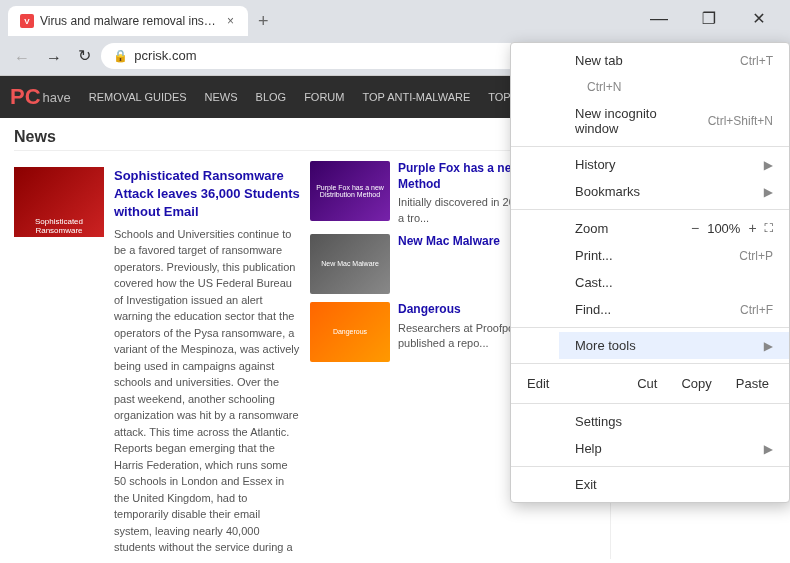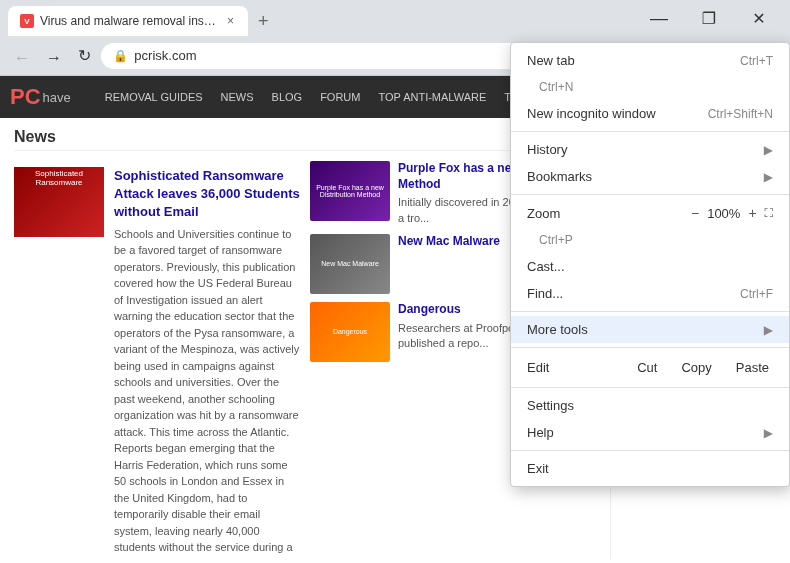--- a/index.html
+++ b/index.html
@@ -92,21 +92,21 @@
       background: #2d2d2d;
       color: #fff;
       display: flex;
       align-items: center;
       padding: 0 10px;
       height: 42px;
     }
     .site-logo {
       display: flex;
       align-items: center;
-      margin-right: 26px;
+      margin-right: 10px;
     }
     .logo-pc {
       font-size: 22px;
       font-weight: bold;
       color: #e55;
     }
     .logo-risk {
       font-size: 13px;
       color: #bbb;
       margin-left: 2px;
@@ -211,21 +211,21 @@
       display: flex;
       gap: 10px;
       margin-top: 6px;
     }
     .main-article-img {
       width: 90px;
       height: 70px;
       flex-shrink: 0;
       background: linear-gradient(135deg, #8B0000 0%, #cc2222 100%);
       display: flex;
-      align-items: flex-start;
+      align-items: flex-end;
       justify-content: center;
       font-size: 7px;
       color: #fff;
       text-align: center;
       padding: 2px;
     }
     .main-article-text { flex: 1; }
     .main-article-text h2 { font-size: 13px; font-weight: bold; color: #1a0dab; margin-bottom: 4px; line-height: 1.4; }
     .main-article-text p { font-size: 11px; color: #555; line-height: 1.5; }
 
@@ -292,20 +292,21 @@
       padding: 4px 0;
     }
     .menu-section:last-child { border-bottom: none; }
     .menu-row {
       display: flex;
       align-items: center;
       padding: 6px 16px;
       cursor: pointer;
       color: #333;
       position: relative;
+      margin-left: 48px;
     }
     .menu-row.highlighted { background: #e8f0fe; }
     .menu-row-label { flex: 1; }
     .menu-row-shortcut { color: #888; font-size: 12px; margin-left: 12px; white-space: nowrap; }
     .menu-row-arrow { color: #888; font-size: 12px; margin-left: 4px; }
 
     
     .menu-edit-row {
       display: flex;
       align-items: center;
@@ -469,20 +470,21 @@
     <div class="menu-row" style="">
       <span class="menu-row-label">Zoom</span>
       <span style="display:flex;align-items:center;gap:8px;margin-left:auto;">
         <span style="font-size:14px;cursor:pointer;color:#555;">−</span>
         <span>100%</span>
         <span style="font-size:14px;cursor:pointer;color:#555;">+</span>
         <span style="font-size:12px;cursor:pointer;">⛶</span>
       </span>
     </div>
     <div class="menu-row">
+      <span class="menu-row-label">Print...</span>
       <span class="menu-row-shortcut">Ctrl+P</span>
     </div>
     <div class="menu-row">
       <span class="menu-row-label">Cast...</span>
     </div>
     <div class="menu-row">
       <span class="menu-row-label">Find...</span>
       <span class="menu-row-shortcut">Ctrl+F</span>
     </div>
   </div>

